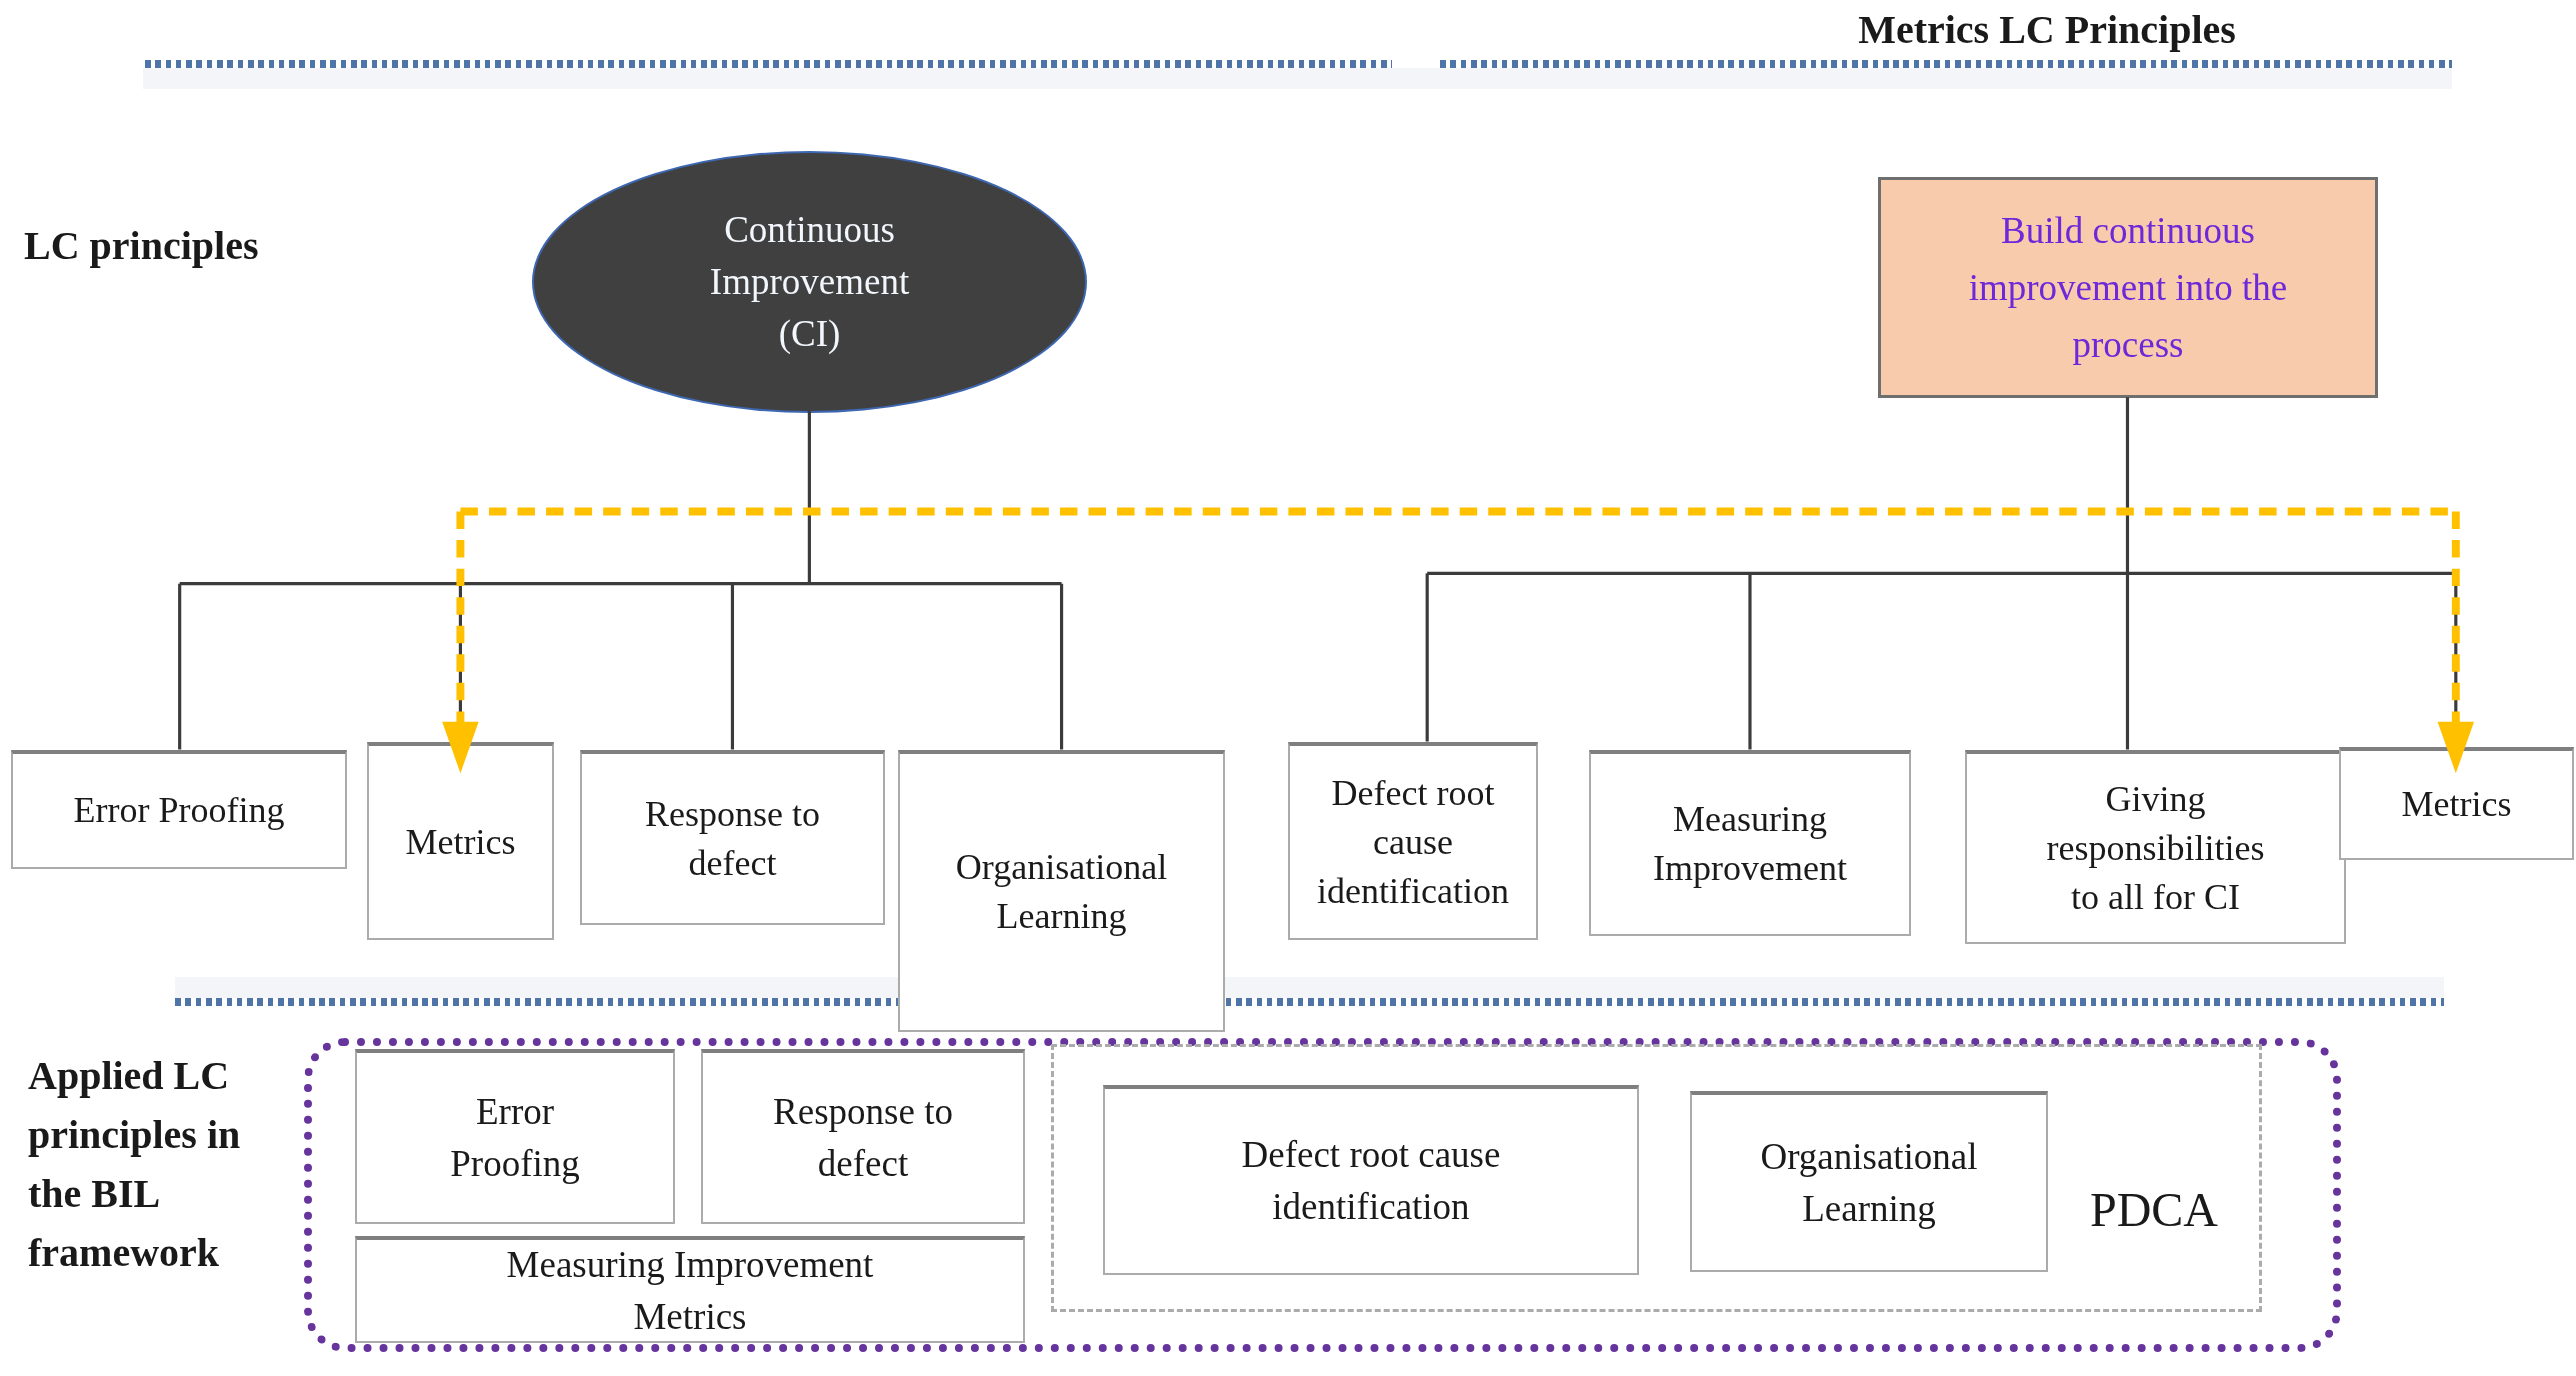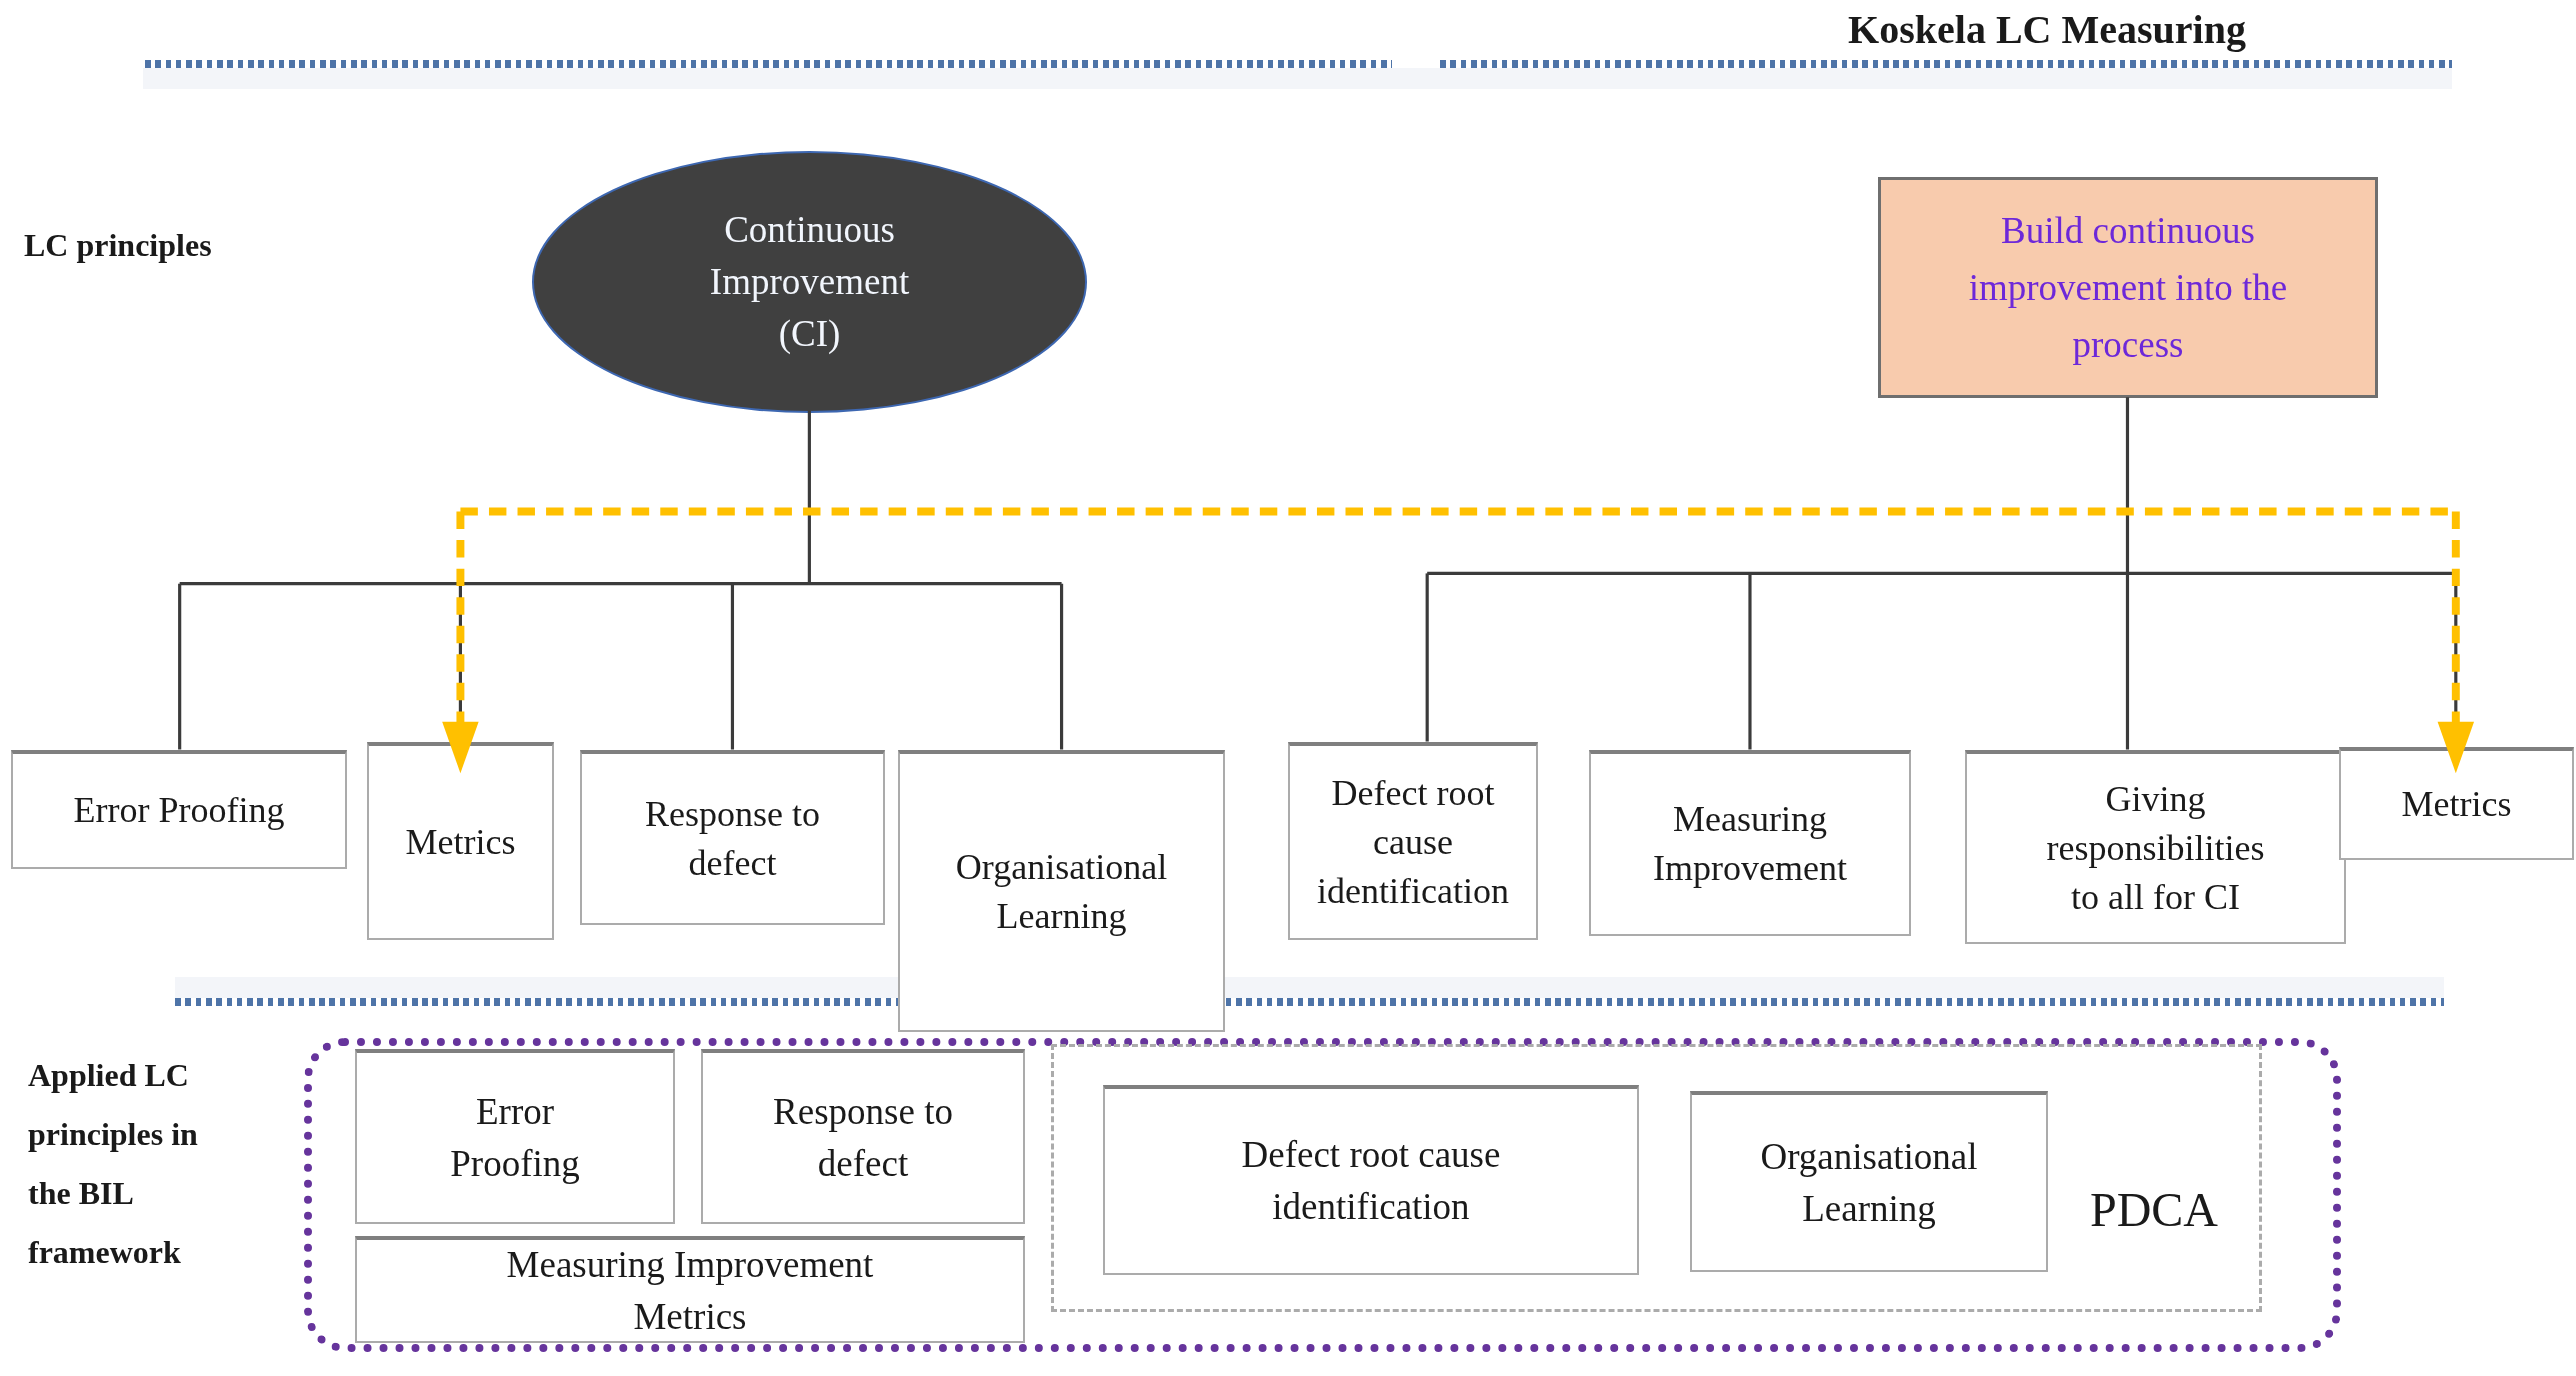--- a/index.html
+++ b/index.html
@@ -12,21 +12,21 @@
     overflow:hidden;
   }
   .title{
     position:absolute;
     font-size:40px;font-weight:bold;
     text-align:center;
     white-space:nowrap;
   }
   .side-label{
     position:absolute;
-    font-size:32px;font-weight:bold;
+    font-size:40px;font-weight:bold;
     white-space:pre-line;
     line-height:59px;
   }
   .blue-dotted{
     position:absolute;height:8px;
     background:repeating-linear-gradient(90deg,#4e74a8 0,#4e74a8 5.6px,transparent 5.6px,transparent 10.3px);
   }
   .tint-band{
     position:absolute;height:20.6px;
     background:rgba(78,116,168,0.07);
@@ -83,21 +83,21 @@
   }
 </style>
 </head>
 <body>
 
 <div id="canvas">
 
   <div class="tint-band" style="left:143px;top:68px;width:2309px;"></div>
   <div class="tint-band" style="left:175px;top:977px;width:2269px;"></div>
 
-  <div class="title" style="left:1809px;top:6.3px;width:476px;">Koskela LC Measuring</div>
+  <div class="title" style="left:1809px;top:6.3px;width:476px;">Metrics LC Principles</div>
 
   <div class="blue-dotted" style="left:145px;top:60px;width:1247px;"></div>
   <div class="blue-dotted" style="left:1440px;top:60px;width:1012px;"></div>
   <div class="blue-dotted" style="left:175px;top:998px;width:2269px;"></div>
 
   <div class="side-label" style="left:24px;top:216px;">LC principles</div>
   <div class="side-label" style="left:28px;top:1046px;width:282px;">Applied LC
 principles in
 the BIL
 framework</div>

